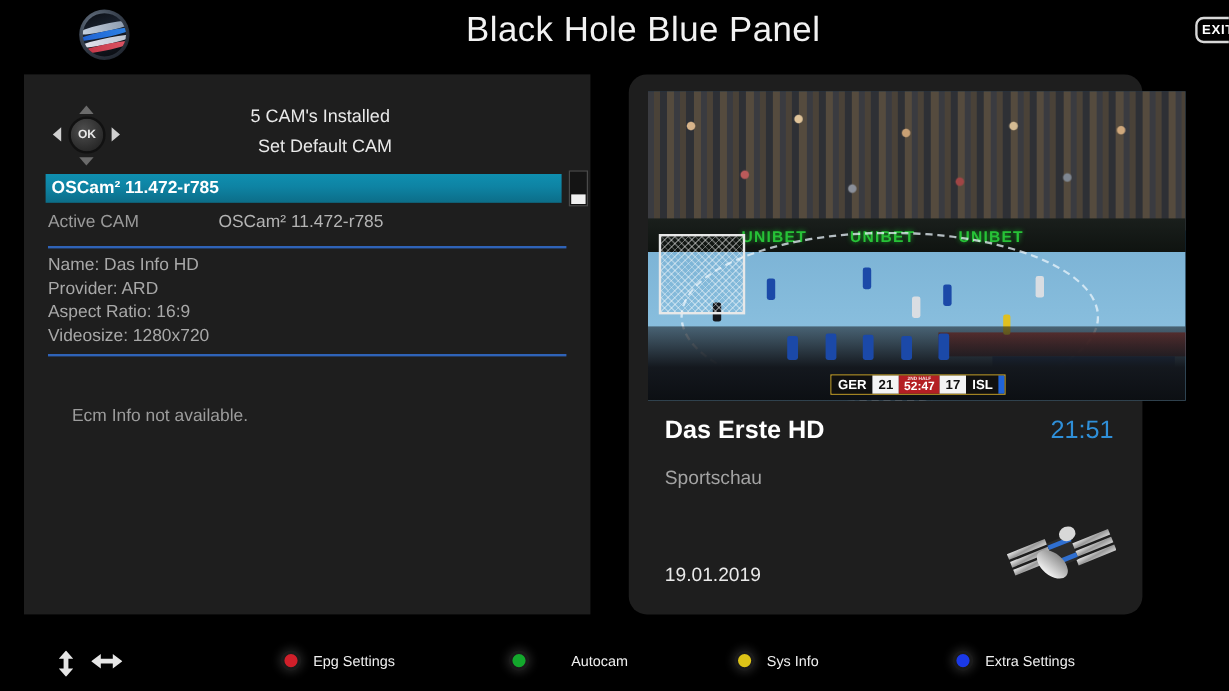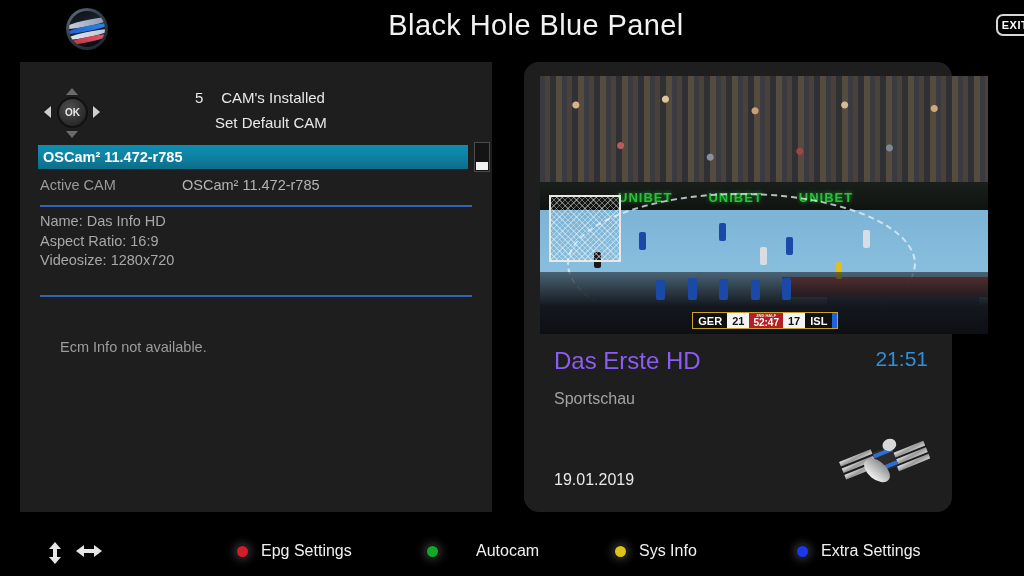--- a/index.html
+++ b/index.html
@@ -57,21 +57,21 @@
     background: radial-gradient(circle at 40% 35%, #4e4e4e, #2a2a2a 70%, #1d1d1d);
     display: flex; align-items: center; justify-content: center;
     color: #e8e8e8; font-size: 10px; font-weight: bold;
   }
   #dpad .arr { position: absolute; width: 0; height: 0; }
   #dpad .up    { left: 24px; top: 2px;  border-left: 6px solid transparent; border-right: 6px solid transparent; border-bottom: 7px solid #6b6b6b; }
   #dpad .down  { left: 24px; top: 45px; border-left: 6px solid transparent; border-right: 6px solid transparent; border-top: 7px solid #6b6b6b; }
   #dpad .left  { left: 2px;  top: 20px; border-top: 6px solid transparent; border-bottom: 6px solid transparent; border-right: 7px solid #cfcfcf; }
   #dpad .right { left: 51px; top: 20px; border-top: 6px solid transparent; border-bottom: 6px solid transparent; border-left: 7px solid #cfcfcf; }
 
-  #cam-count { position: absolute; left: 175px; top: 27px; color: #e9e9e9; font-size: 15px; }
+  #cam-count { position: absolute; left: 175px; top: 27px; color: #e9e9e9; font-size: 15px; text-align: right; }
   #cam-count .num { display: inline-block; min-width: 22px; }
   #set-default { position: absolute; left: 195px; top: 52px; color: #e9e9e9; font-size: 15px; text-align: right; }
 
   #hl-row {
     position: absolute; left: 18px; top: 83px; width: 430px; height: 24px;
     background: linear-gradient(180deg, #0f8fb0 0%, #0e83a3 45%, #0c6d88 100%);
     display: flex; align-items: center;
   }
   #hl-row span { color: #ffffff; font-size: 14.5px; padding-left: 5px; font-weight: bold; }
 
@@ -156,40 +156,40 @@
     display: flex; align-items: stretch; border: 1px solid #c9a227; font-size: 11px; font-weight: bold;
   }
   .scorebug .team { background: #101010; color: #fff; padding: 0 5px; display: flex; align-items: center; }
   .scorebug .sc   { background: #f4f4f4; color: #111; padding: 0 5px; display: flex; align-items: center; }
   .scorebug .clk  { background: #b41f24; color: #fff; padding: 0 4px; display: flex; flex-direction: column; align-items: center; justify-content: center; line-height: 1; }
   .scorebug .clk .half { font-size: 4px; opacity: .9; }
   .scorebug .clk .t { font-size: 10px; }
   .scorebug .tail { width: 5px; background: #1f63d8; }
 
   
-  #ch-name { position: absolute; left: 30px; top: 285px; color: #8b5cf6; font-size: 24px; }
+  #ch-name { position: absolute; left: 30px; top: 285px; color: #ffffff; font-size: 21px; font-weight: bold; }
   #ch-time { position: absolute; right: 24px; top: 285px; color: #2f8fd8; font-size: 21px; }
   #ch-prog { position: absolute; left: 30px; top: 328px; color: #a3a3a3; font-size: 16px; }
   #ch-date { position: absolute; left: 30px; top: 409px; color: #e9e9e9; font-size: 16px; }
 
   #sat-icon { position: absolute; right: 22px; top: 365px; width: 92px; height: 68px; }
 
   
   #bottom { position: absolute; left: 0; top: 516px; width: 1024px; height: 60px; }
   .navarrow { position: absolute; top: 26px; }
   #nav-ud { left: 46px; }
   #nav-lr { left: 76px; }
   .cbtn { position: absolute; top: 26px; display: flex; align-items: center; }
   .cbtn .dot {
     width: 17px; height: 17px; border-radius: 50%;
     display: inline-block; margin-right: 10px;
     box-shadow: 0 0 7px 2px rgba(255,255,255,.12);
     border: 3px solid #1a1a1a;
   }
-  .cbtn .lab { color: #f0f0f0; font-size: 16px; }
+  .cbtn .lab { color: #f0f0f0; font-size: 12px; }
   #btn-epg   { left: 234px; }
   #btn-auto  { left: 424px; gap: 25px; }
   #btn-sys   { left: 612px; }
   #btn-extra { left: 794px; }
 </style>
 </head>
 <body>
 
 <div id="screen">
 
@@ -232,20 +232,21 @@
 
     <div id="active-row">
       <span class="lbl">Active CAM</span>
       <span class="val">OSCam² 11.472-r785</span>
     </div>
 
     <div class="hr-blue" id="hr1"></div>
 
     <div id="info-block">
       <div>Name: Das Info HD</div>
+      <div>Provider: ARD</div>
       <div>Aspect Ratio: 16:9</div>
       <div>Videosize: 1280x720</div>
     </div>
 
     <div class="hr-blue" id="hr2"></div>
 
     <div id="ecm">Ecm Info not available.</div>
   </div>
 
   <div class="panel" id="right-panel">

